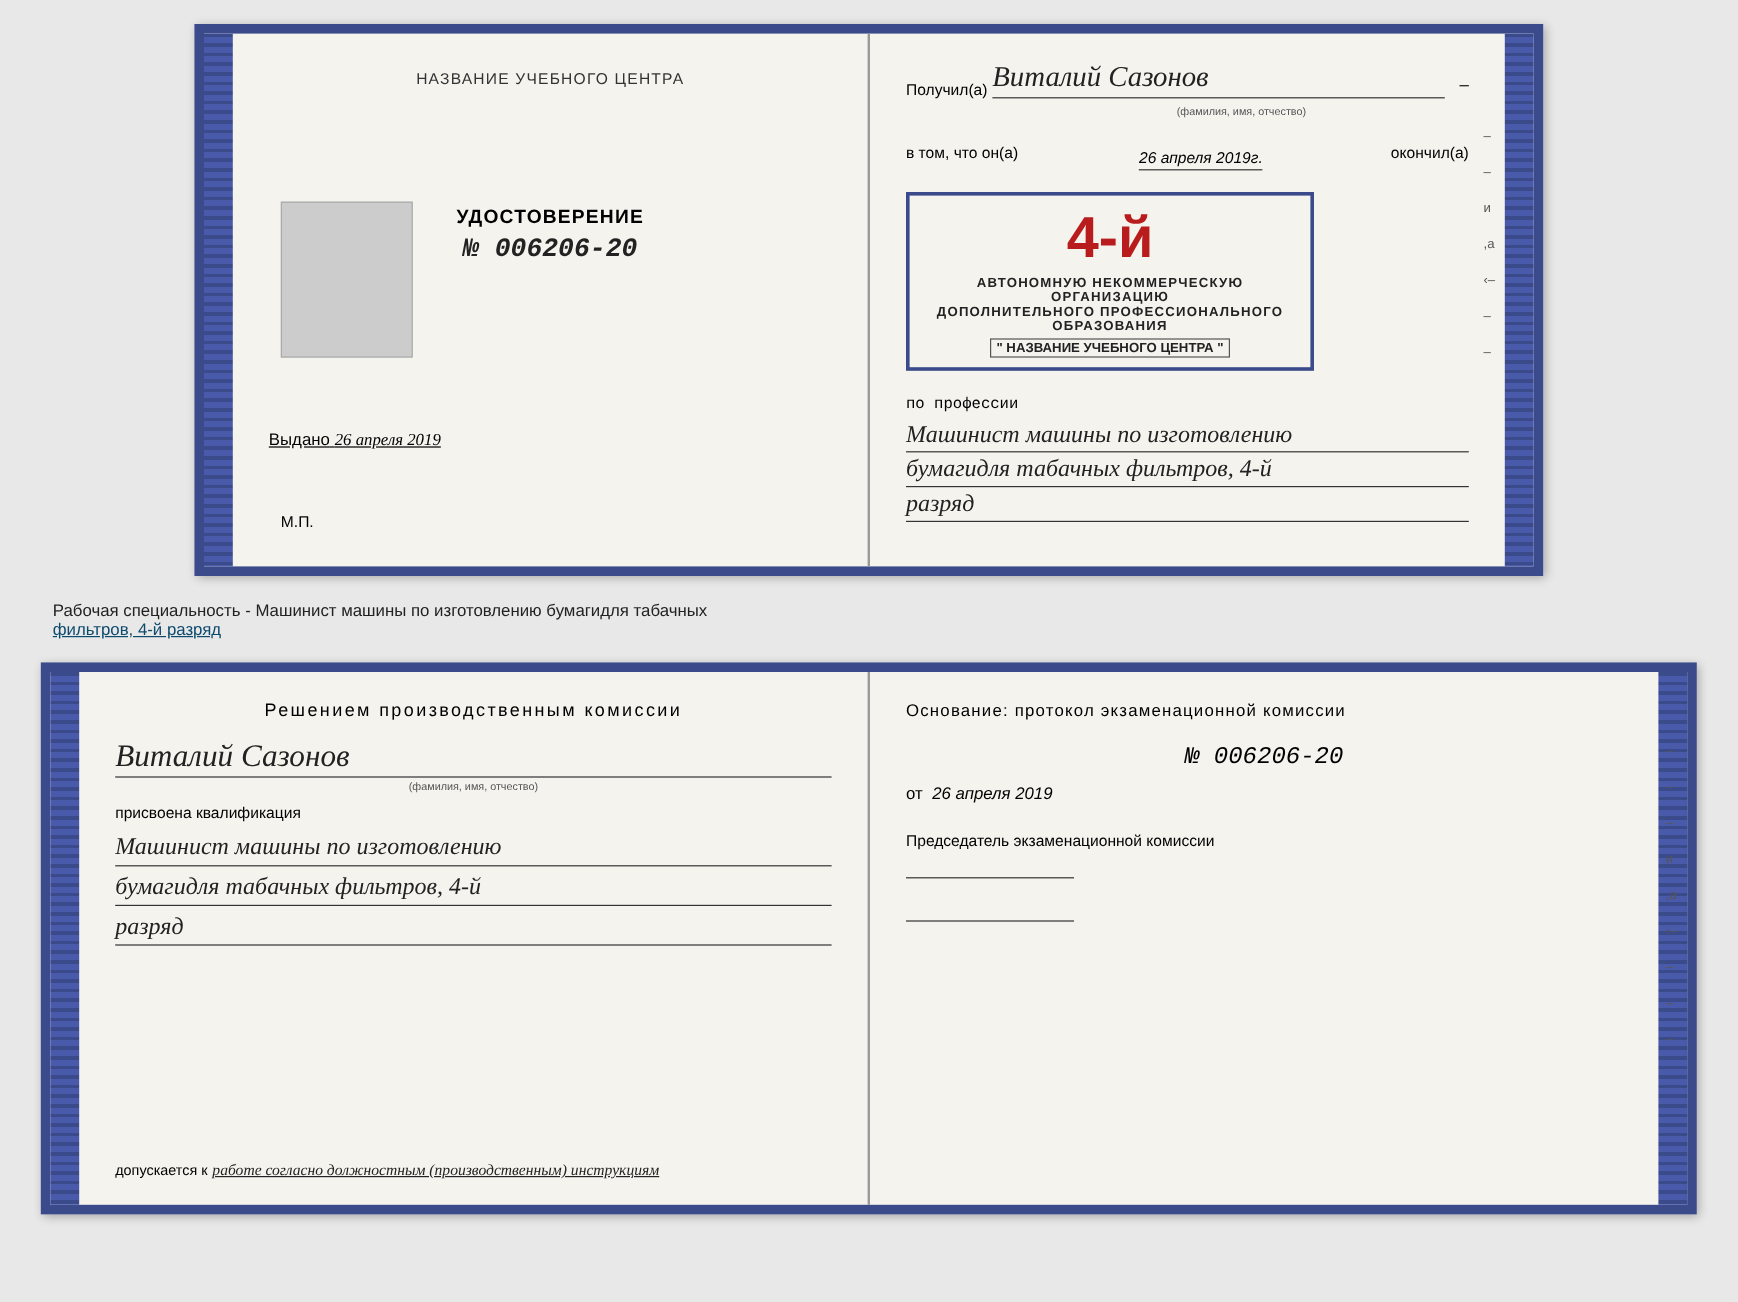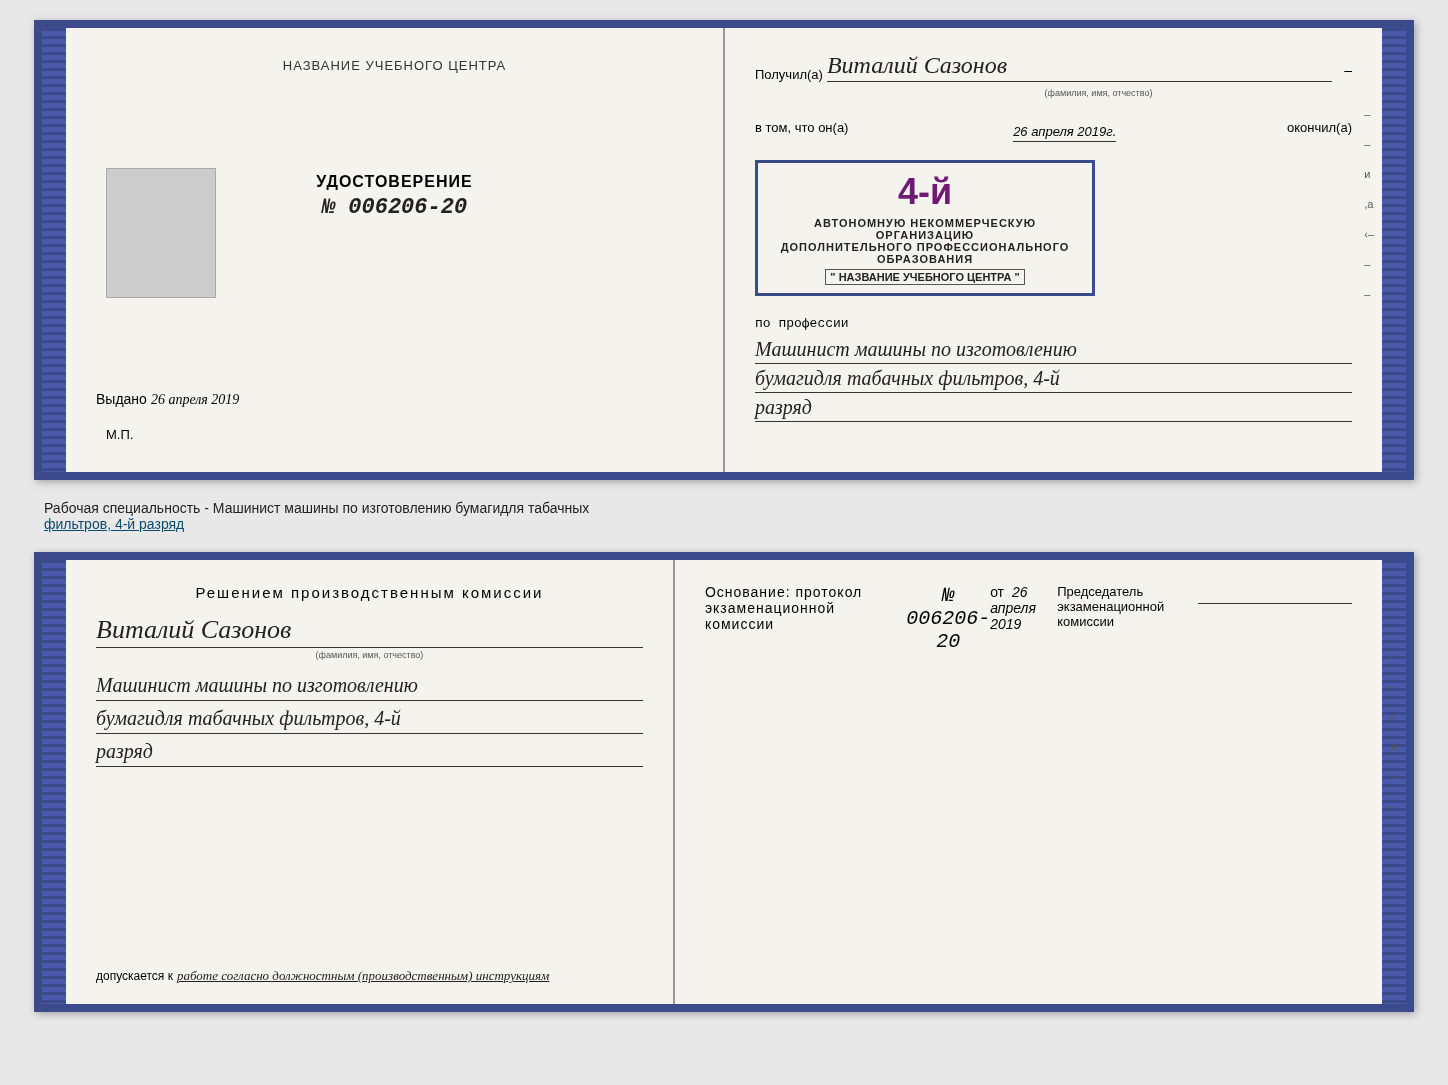--- a/index.html
+++ b/index.html
@@ -10,21 +10,21 @@
       min-height: 1085px;
       display: flex;
       flex-direction: column;
       align-items: center;
       padding: 20px;
       gap: 16px;
     }
 
     
     .doc-top {
-      width: 1380px;
+      width: 1124px;
       height: 460px;
       background: #f5f3ee;
       border: 8px solid #3a4a8a;
       display: flex;
       position: relative;
       box-shadow: 2px 2px 8px rgba(0,0,0,0.3);
     }
 
     .doc-spine {
       width: 24px;
@@ -100,23 +100,24 @@
     .left-cert-number {
       font-size: 22px;
       font-weight: bold;
       font-style: italic;
       color: #222;
       font-family: 'Courier New', monospace;
     }
 
     .left-issued {
       position: absolute;
-      bottom: 64px;
+      bottom: 96px;
       left: 30px;
       right: 30px;
+      text-decoration: underline;
     }
 
     .left-issued-line {
       font-size: 14px;
       font-family: Arial, sans-serif;
     }
 
     .left-issued-date {
       font-size: 14px;
       font-style: italic;
@@ -185,23 +186,23 @@
 
     .stamp-box {
       border: 3px solid #3a4a8a;
       padding: 8px 14px;
       width: 340px;
       text-align: center;
       position: relative;
     }
 
     .stamp-number {
-      font-size: 36px;
+      font-size: 48px;
       font-weight: bold;
-      color: #701a75;
+      color: #b91c1c;
       font-family: Arial, sans-serif;
       margin-bottom: 4px;
     }
 
     .stamp-text1 {
       font-size: 11px;
       font-weight: bold;
       letter-spacing: 1px;
       color: #222;
       font-family: Arial, sans-serif;
@@ -284,21 +285,21 @@
       border-right: 2px solid #999;
       padding: 24px 30px 20px 30px;
       display: flex;
       flex-direction: column;
     }
 
     .bot-right-page {
       flex: 1;
       padding: 24px 30px 20px 30px;
       display: flex;
-      flex-direction: row;
+      flex-direction: column;
     }
 
     .bot-title {
       font-size: 15px;
       letter-spacing: 2px;
       font-family: Arial, sans-serif;
       text-align: center;
       margin-bottom: 14px;
     }
 
@@ -471,20 +472,21 @@
   <div class="middle-text-underline">фильтров, 4-й разряд</div>
 </div>
 
 <div class="doc-bottom">
   <div class="doc-spine"></div>
 
   <div class="bot-left-page">
     <div class="bot-title">Решением  производственным  комиссии</div>
     <div class="bot-name">Виталий Сазонов</div>
     <div class="bot-fio-hint">(фамилия, имя, отчество)</div>
+    <div class="bot-assigned-label">присвоена квалификация</div>
     <div class="bot-qualification">Машинист машины по изготовлению</div>
     <div class="bot-qualification">бумагидля табачных фильтров, 4-й</div>
     <div class="bot-qualification">разряд</div>
     <div style="margin-top: auto; padding-top: 20px;">
       <span class="bot-dopusk-label">допускается к</span>
       <span class="bot-dopusk-value">работе согласно должностным (производственным) инструкциям</span>
     </div>
   </div>
 
   <div class="bot-right-page">

